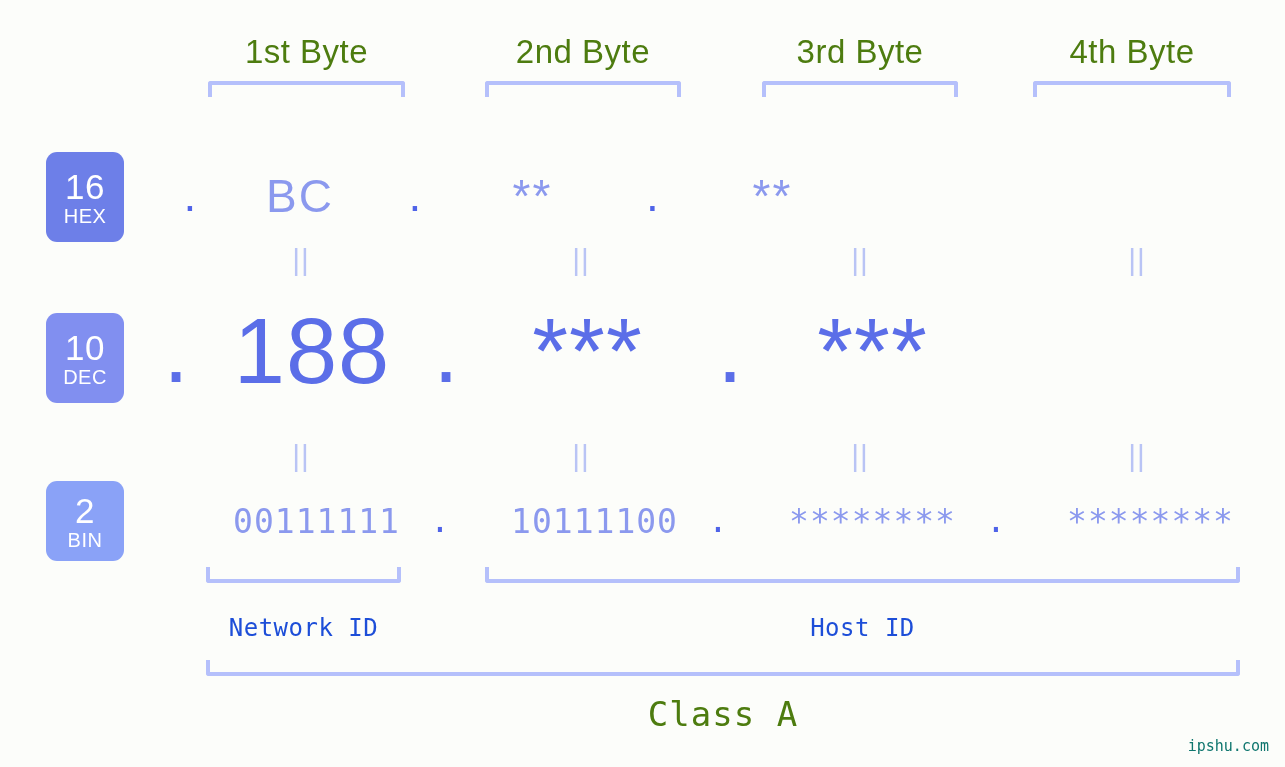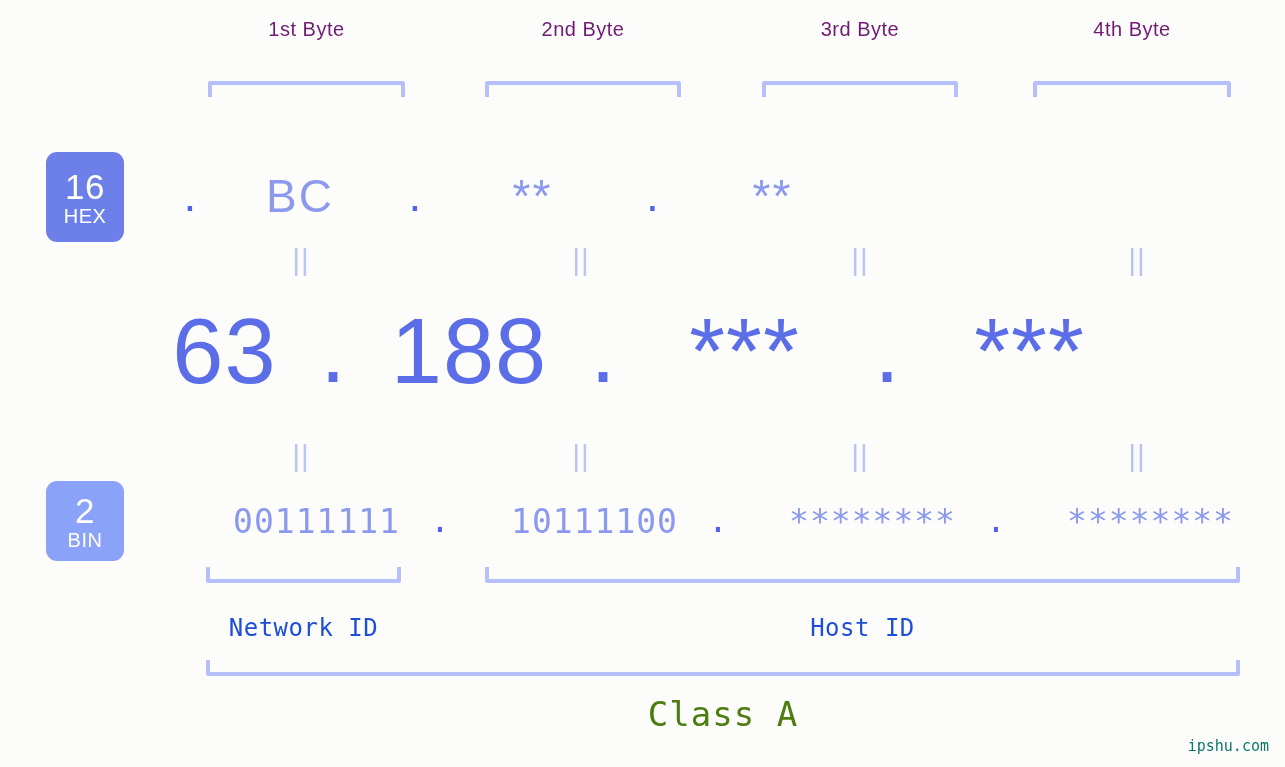--- a/index.html
+++ b/index.html
@@ -16,23 +16,23 @@
   }
   #stage {
     position: relative;
     width: 1285px;
     height: 767px;
   }
 
   
   .byte-label {
     position: absolute;
-    top: 18px;
-    font-size: 20px;
-    color: #701a75;
+    top: 33px;
+    font-size: 33px;
+    color: #4d7c0f;
     text-align: center;
     letter-spacing: 0.5px;
     font-family: "Liberation Sans", sans-serif;
     white-space: nowrap;
   }
 
   
   .bracket-top {
     position: absolute;
     border: 4px solid #b5c0fb;
@@ -197,20 +197,24 @@
   <div class="bracket-top" style="left:208px; top:81px; width:197px;"></div>
   <div class="bracket-top" style="left:485px; top:81px; width:196px;"></div>
   <div class="bracket-top" style="left:762px; top:81px; width:196px;"></div>
   <div class="bracket-top" style="left:1033px; top:81px; width:198px;"></div>
 
   <div class="badge" style="top:152px; height:90px; background:#6d7fe8;">
     <span class="num">16</span>
     <span class="abbr">HEX</span>
   </div>
 
+  <div class="badge" style="top:313px; height:90px; background:#818ff0;">
+    <span class="num">10</span>
+    <span class="abbr">DEC</span>
+  </div>
 
   <div class="badge" style="top:481px; height:80px; background:#8aa2f7;">
     <span class="num">2</span>
     <span class="abbr">BIN</span>
   </div>
 
   <div class="row row-hex">
     <div class="dot-cell" style="width:80px;">.</div>
     <div class="cell" style="width:140px;">BC</div>
     <div class="dot-cell" style="width:90px;">.</div>
@@ -218,21 +222,20 @@
     <div class="dot-cell" style="width:95px;">.</div>
     <div class="cell" style="width:145px;">**</div>
   </div>
 
   <div class="eq" style="left:301px; top:245px;">||</div>
   <div class="eq" style="left:581px; top:245px;">||</div>
   <div class="eq" style="left:860px; top:245px;">||</div>
   <div class="eq" style="left:1137px; top:245px;">||</div>
 
   <div class="row row-dec">
-    <div class="cell" style="width:165px; margin-left:-8px;">63</div>
     <div class="dot-cell" style="width:52px;">.</div>
     <div class="cell" style="width:220px;">188</div>
     <div class="dot-cell" style="width:48px;">.</div>
     <div class="cell" style="width:235px;">***</div>
     <div class="dot-cell" style="width:50px;">.</div>
     <div class="cell" style="width:235px;">***</div>
   </div>
 
   <div class="eq" style="left:301px; top:441px;">||</div>
   <div class="eq" style="left:581px; top:441px;">||</div>

